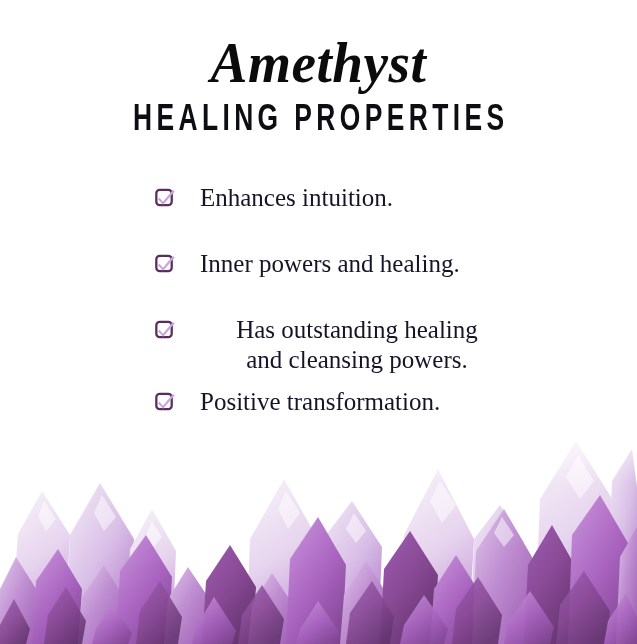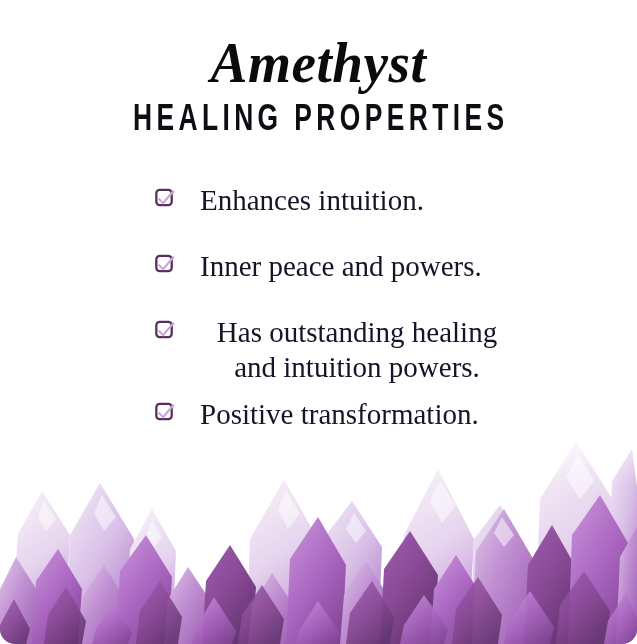--- a/index.html
+++ b/index.html
@@ -7,21 +7,20 @@
     padding: 0;
     background: #ffffff;
   }
   #poster {
     position: relative;
     width: 637px;
     height: 644px;
     background: #ffffff;
     overflow: hidden;
     font-family: "Liberation Serif", serif;
-    border-radius: 15px;
   }
 
   
   .title-block {
     position: absolute;
     top: 34px;
     left: 0;
     width: 637px;
     text-align: center;
   }
@@ -82,21 +81,21 @@
     width: 21px;
     height: 21px;
     display: block;
   }
   .cb svg { display: block; }
 
   .prop-text {
     display: block;
     padding-left: 45px;
     font-family: "Liberation Serif", "DejaVu Serif", serif;
-    font-size: 29px;
+    font-size: 25px;
     line-height: 1.20;
     color: #151528;
     text-align: left;
     white-space: pre-line;
   }
   .prop-item.two-line .prop-text {
     text-align: center;
     padding-left: 34px;
     padding-right: 10px;
   }
@@ -140,35 +139,35 @@
 
     <li class="prop-item">
       <div class="prop-row">
         <span class="cb">
           <svg viewBox="0 0 24 24" width="21" height="21" aria-hidden="true">
             <path d="M15.5 2.2 L22.6 5.0 L18.2 10.4 Z" fill="#d9c3e8"></path>
             <rect x="1.5" y="3.2" width="17.6" height="17.6" rx="4" ry="4" fill="#ffffff" stroke="#5a2d5e" stroke-width="2.6"></rect>
             <path d="M5.2 12.4 L9.0 16.8 L20.4 3.4 L22.4 5.2 L9.3 20.4 L3.3 13.9 Z" fill="#c8a6dc"></path>
           </svg>
         </span>
-        <span class="prop-text">Inner peace and powers.</span>
+        <span class="prop-text">Inner powers and healing.</span>
       </div>
     </li>
 
     <li class="prop-item two-line">
       <div class="prop-row">
         <span class="cb">
           <svg viewBox="0 0 24 24" width="21" height="21" aria-hidden="true">
             <path d="M15.5 2.2 L22.6 5.0 L18.2 10.4 Z" fill="#d9c3e8"></path>
             <rect x="1.5" y="3.2" width="17.6" height="17.6" rx="4" ry="4" fill="#ffffff" stroke="#5a2d5e" stroke-width="2.6"></rect>
             <path d="M5.2 12.4 L9.0 16.8 L20.4 3.4 L22.4 5.2 L9.3 20.4 L3.3 13.9 Z" fill="#c8a6dc"></path>
           </svg>
         </span>
         <span class="prop-text">Has outstanding healing
-and intuition powers.</span>
+and cleansing powers.</span>
       </div>
     </li>
 
     <li class="prop-item">
       <div class="prop-row">
         <span class="cb">
           <svg viewBox="0 0 24 24" width="21" height="21" aria-hidden="true">
             <path d="M15.5 2.2 L22.6 5.0 L18.2 10.4 Z" fill="#d9c3e8"></path>
             <rect x="1.5" y="3.2" width="17.6" height="17.6" rx="4" ry="4" fill="#ffffff" stroke="#5a2d5e" stroke-width="2.6"></rect>
             <path d="M5.2 12.4 L9.0 16.8 L20.4 3.4 L22.4 5.2 L9.3 20.4 L3.3 13.9 Z" fill="#c8a6dc"></path>

